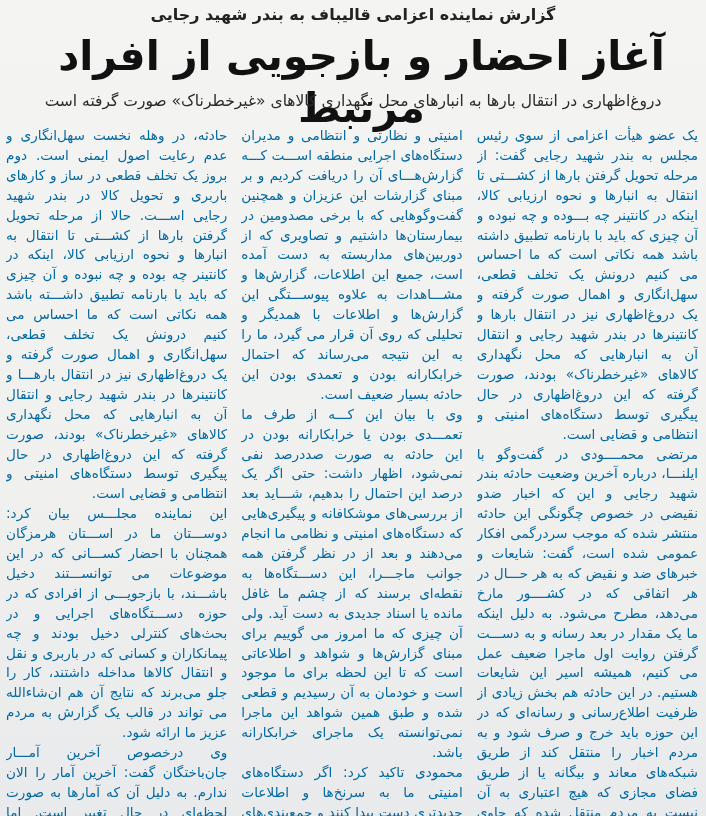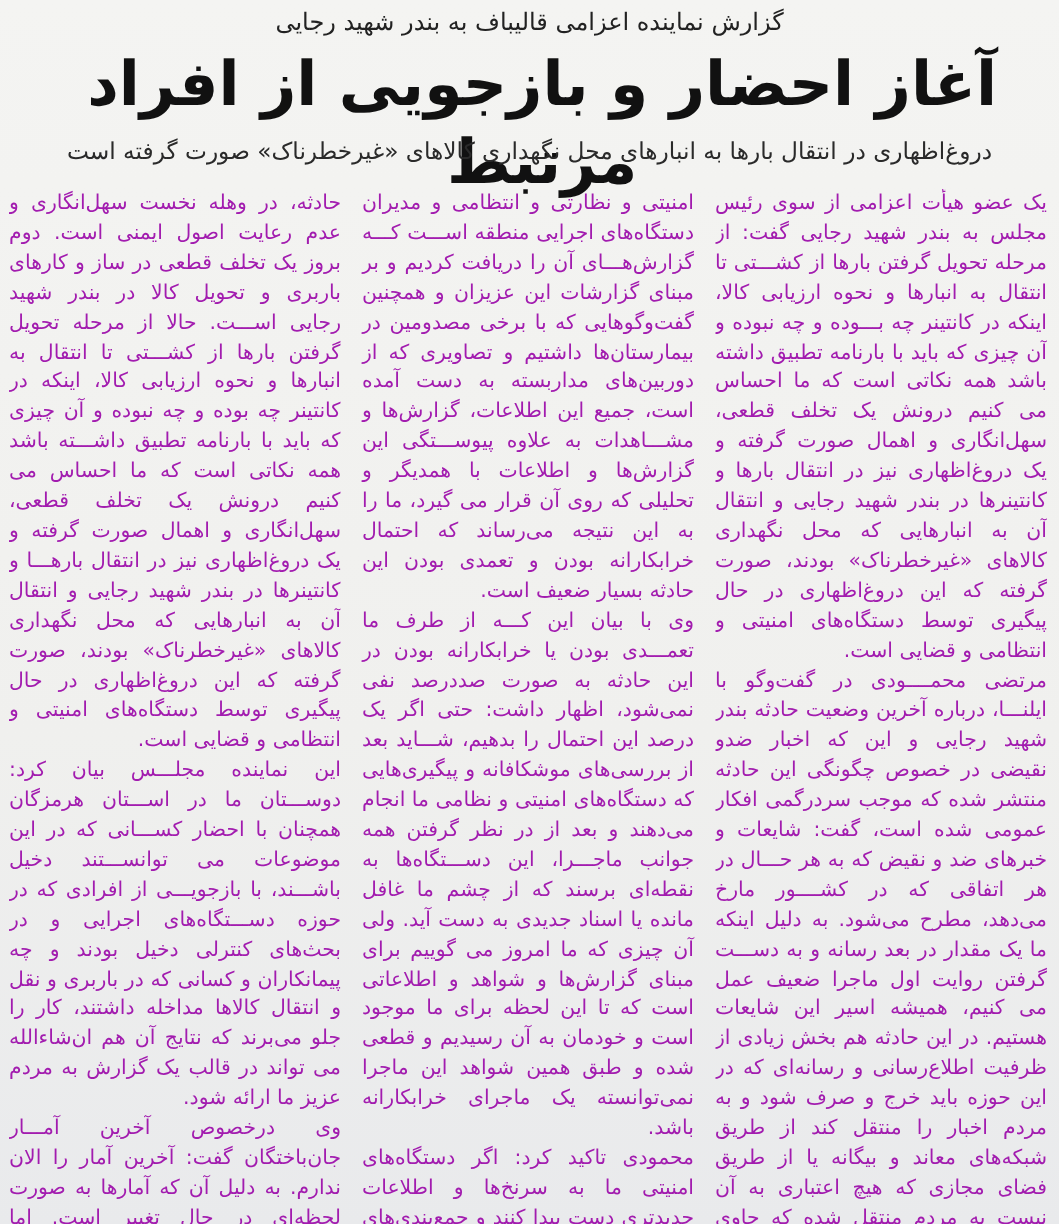--- a/index.html
+++ b/index.html
@@ -7,21 +7,21 @@
       width: 706px; height: 816px; overflow: hidden;
       background: linear-gradient(180deg, #f4f4f2 0%, #f0f0ee 60%, #e9eaec 100%);
       color: #1c1c1c;
       font-family: "DejaVu Sans", sans-serif;
       direction: rtl;
       position: relative;
     }
     .header { text-align: center; }
     .kicker {
       position: absolute; top: 5px; left: 0; right: 0;
-      text-align: center; font-size: 16px; font-weight: normal; color: #222;
+      text-align: center; font-size: 16px; font-weight: bold; color: #222;
       letter-spacing: -0.3px;
     }
     .headline {
       position: absolute; top: 30px; left: 17px; right: 0;
       text-align: center; font-size: 41px; font-weight: bold; color: #111;
       line-height: 52px; letter-spacing: -1.5px;
     }
     .subhead {
       position: absolute; top: 92px; left: 0; right: 0;
       text-align: center; font-size: 15.5px; font-weight: normal; color: #2a2a2a;
@@ -30,21 +30,21 @@
     .columns {
       position: absolute; top: 126px; left: 6px; right: 8px; bottom: 0;
       display: flex; flex-direction: row; gap: 14px;
     }
     .col {
       flex: 1;
       font-size: 13.6px;
       line-height: 19.9px;
       text-align: justify;
       text-align-last: right;
-      color: #a21caf;
+      color: #0369a1;
       overflow: hidden;
       letter-spacing: -0.35px;
     }
     .col p { margin: 0; }
     .col p + p { margin-top: 0; }
   </style>
 </head>
 <body>
 
 <div class="header">

